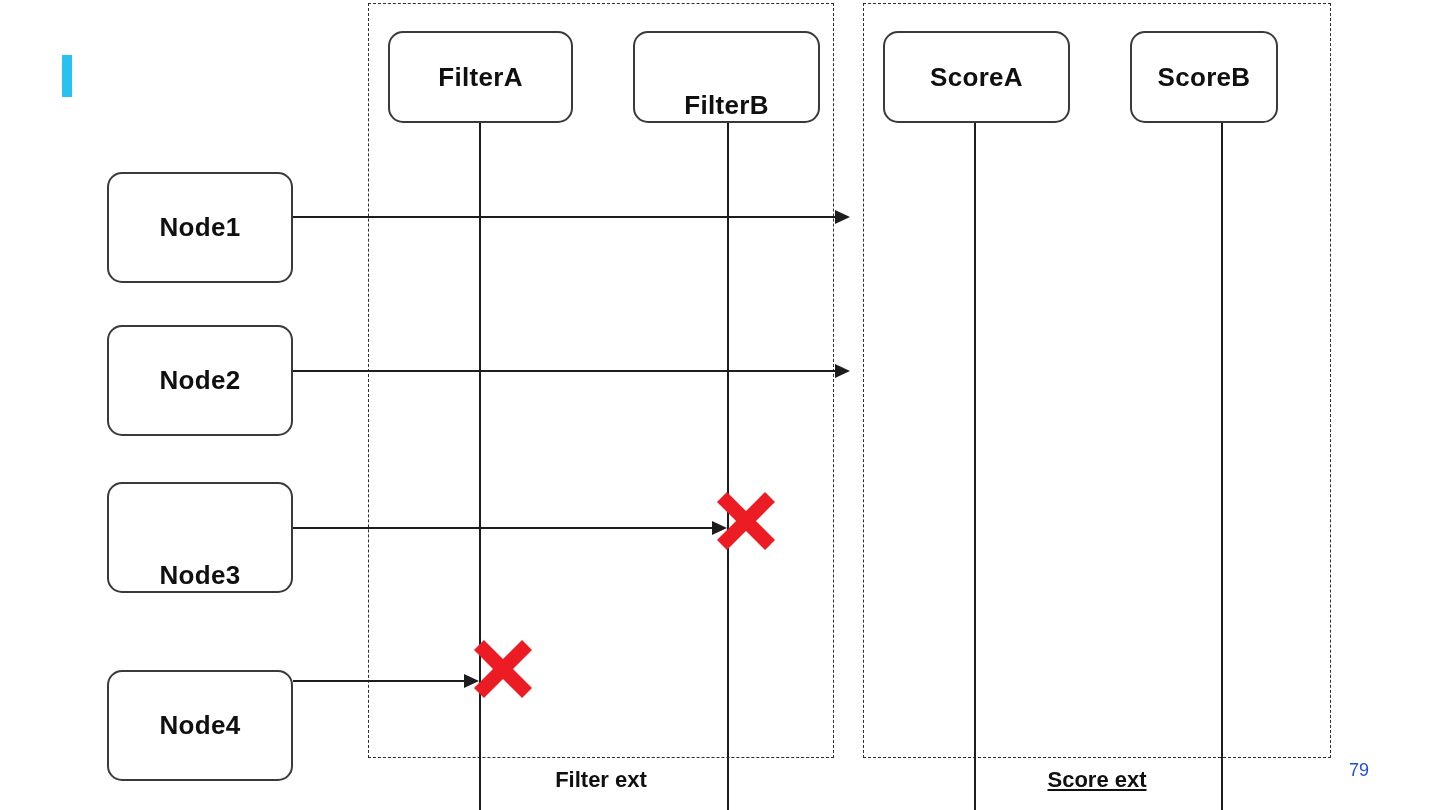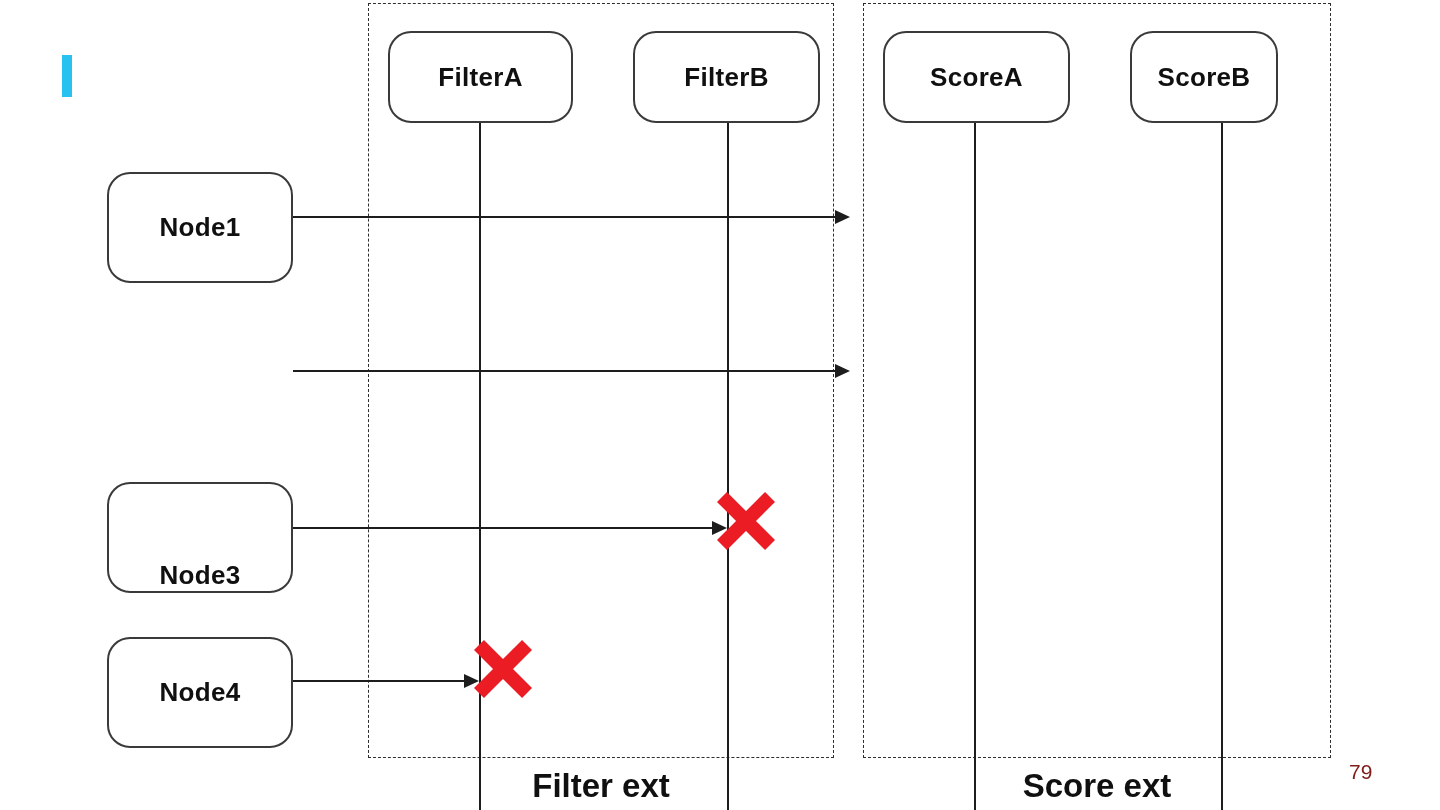--- a/index.html
+++ b/index.html
@@ -32,40 +32,40 @@
   }
   .group-box.filter { left: 368px; width: 466px; }
   .group-box.score  { left: 863px; width: 468px; }
 
   
   .box {
     position: absolute;
     box-sizing: border-box;
     background: #ffffff;
     border: 2px solid #3a3a3a;
-    border-radius: 23px;
+    border-radius: 15px;
     display: flex;
     align-items: center;
     justify-content: center;
     font-weight: bold;
     font-size: 26px;
     letter-spacing: 0.3px;
     z-index: 3;
   }
   .header-box { top: 31px; height: 92px; }
   .hb-filtera { left: 388px;  width: 185px; }
-  .hb-filterb { left: 633px;  width: 187px; }
+  .hb-filterb { left: 633px;  width: 187px; align-items: flex-end; }
   .hb-scorea  { left: 883px;  width: 187px; align-items: center; }
   .hb-scoreb  { left: 1130px; width: 148px; }
 
   .node-box { left: 107px; width: 186px; height: 111px; }
   .nb-1 { top: 172px; }
   .nb-2 { top: 325px; }
   .nb-3 { top: 482px; align-items: flex-end; }
-  .nb-4 { top: 637px; }
+  .nb-4 { top: 670px; }
 
   
   .lifeline {
     position: absolute;
     top: 123px;
     width: 2px;
     height: 687px;
     background: #1d1d1d;
     z-index: 1;
   }
@@ -113,34 +113,34 @@
   .rx-filterb { left: 720px; top: 495px; }
   .rx-filtera { left: 477px; top: 643px; }
 
   
   .group-label {
     position: absolute;
     top: 767px;
     width: 240px;
     text-align: center;
     font-weight: bold;
-    font-size: 33px;
+    font-size: 22px;
     color: #101010;
     z-index: 3;
   }
   .gl-filter { left: 481px; }
-  .gl-score  { left: 977px; }
+  .gl-score  { left: 977px; text-decoration: underline; }
 
   
   .page-number {
     position: absolute;
     left: 1349px; top: 760px;
-    font-size: 21px;
+    font-size: 18px;
     font-weight: normal;
-    color: #7f1d1d;
+    color: #1d4ed8;
   }
 </style>
 </head>
 <body>
 
 <div class="slide">
 
   <div class="accent-bar"></div>
 
   <div class="group-box filter"></div>
@@ -160,20 +160,23 @@
   <div class="box header-box hb-scorea">
     <span>ScoreA</span>
   </div>
   <div class="box header-box hb-scoreb">
     <span>ScoreB</span>
   </div>
 
   <div class="box node-box nb-1">
     <span>Node1</span>
   </div>
+  <div class="box node-box nb-2">
+    <span>Node2</span>
+  </div>
   <div class="box node-box nb-3">
     <span>Node3</span>
   </div>
   <div class="box node-box nb-4">
     <span>Node4</span>
   </div>
 
   <div class="arrow ar-1"></div>
   <div class="arrow ar-2"></div>
   <div class="arrow ar-3"></div>

